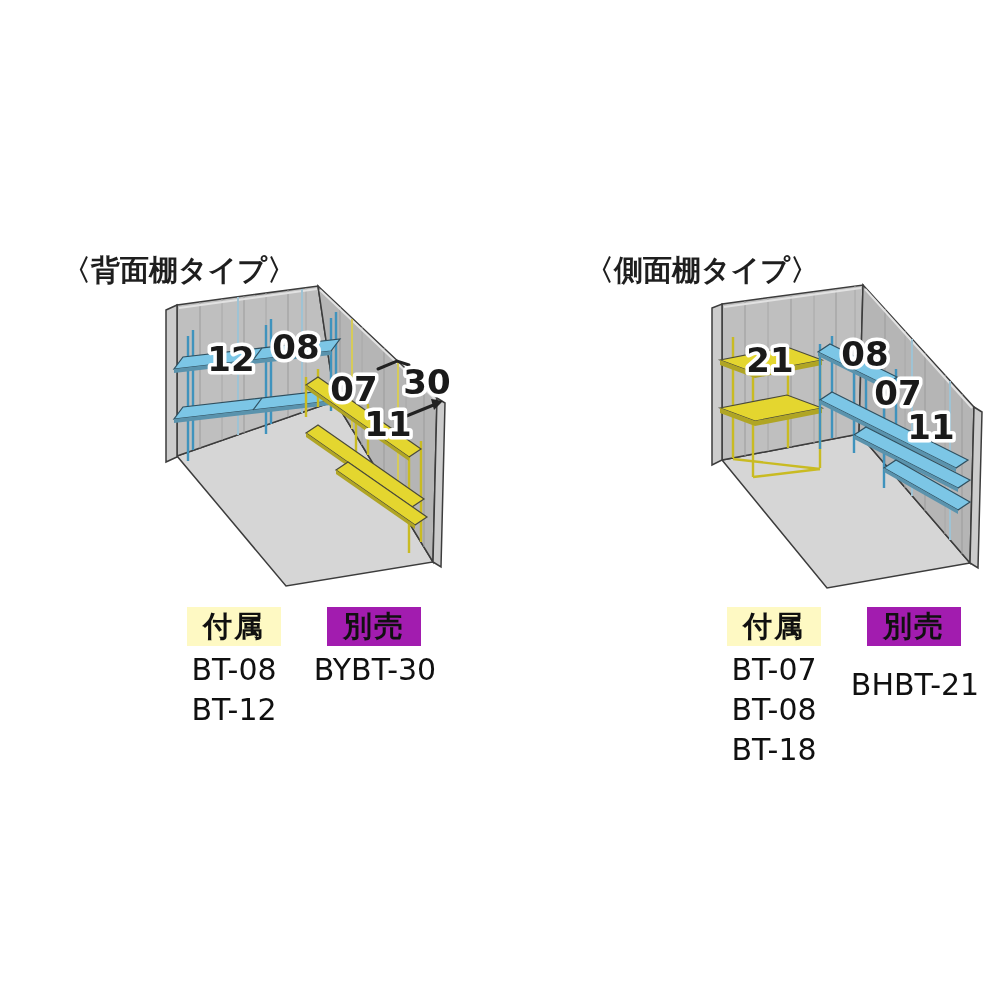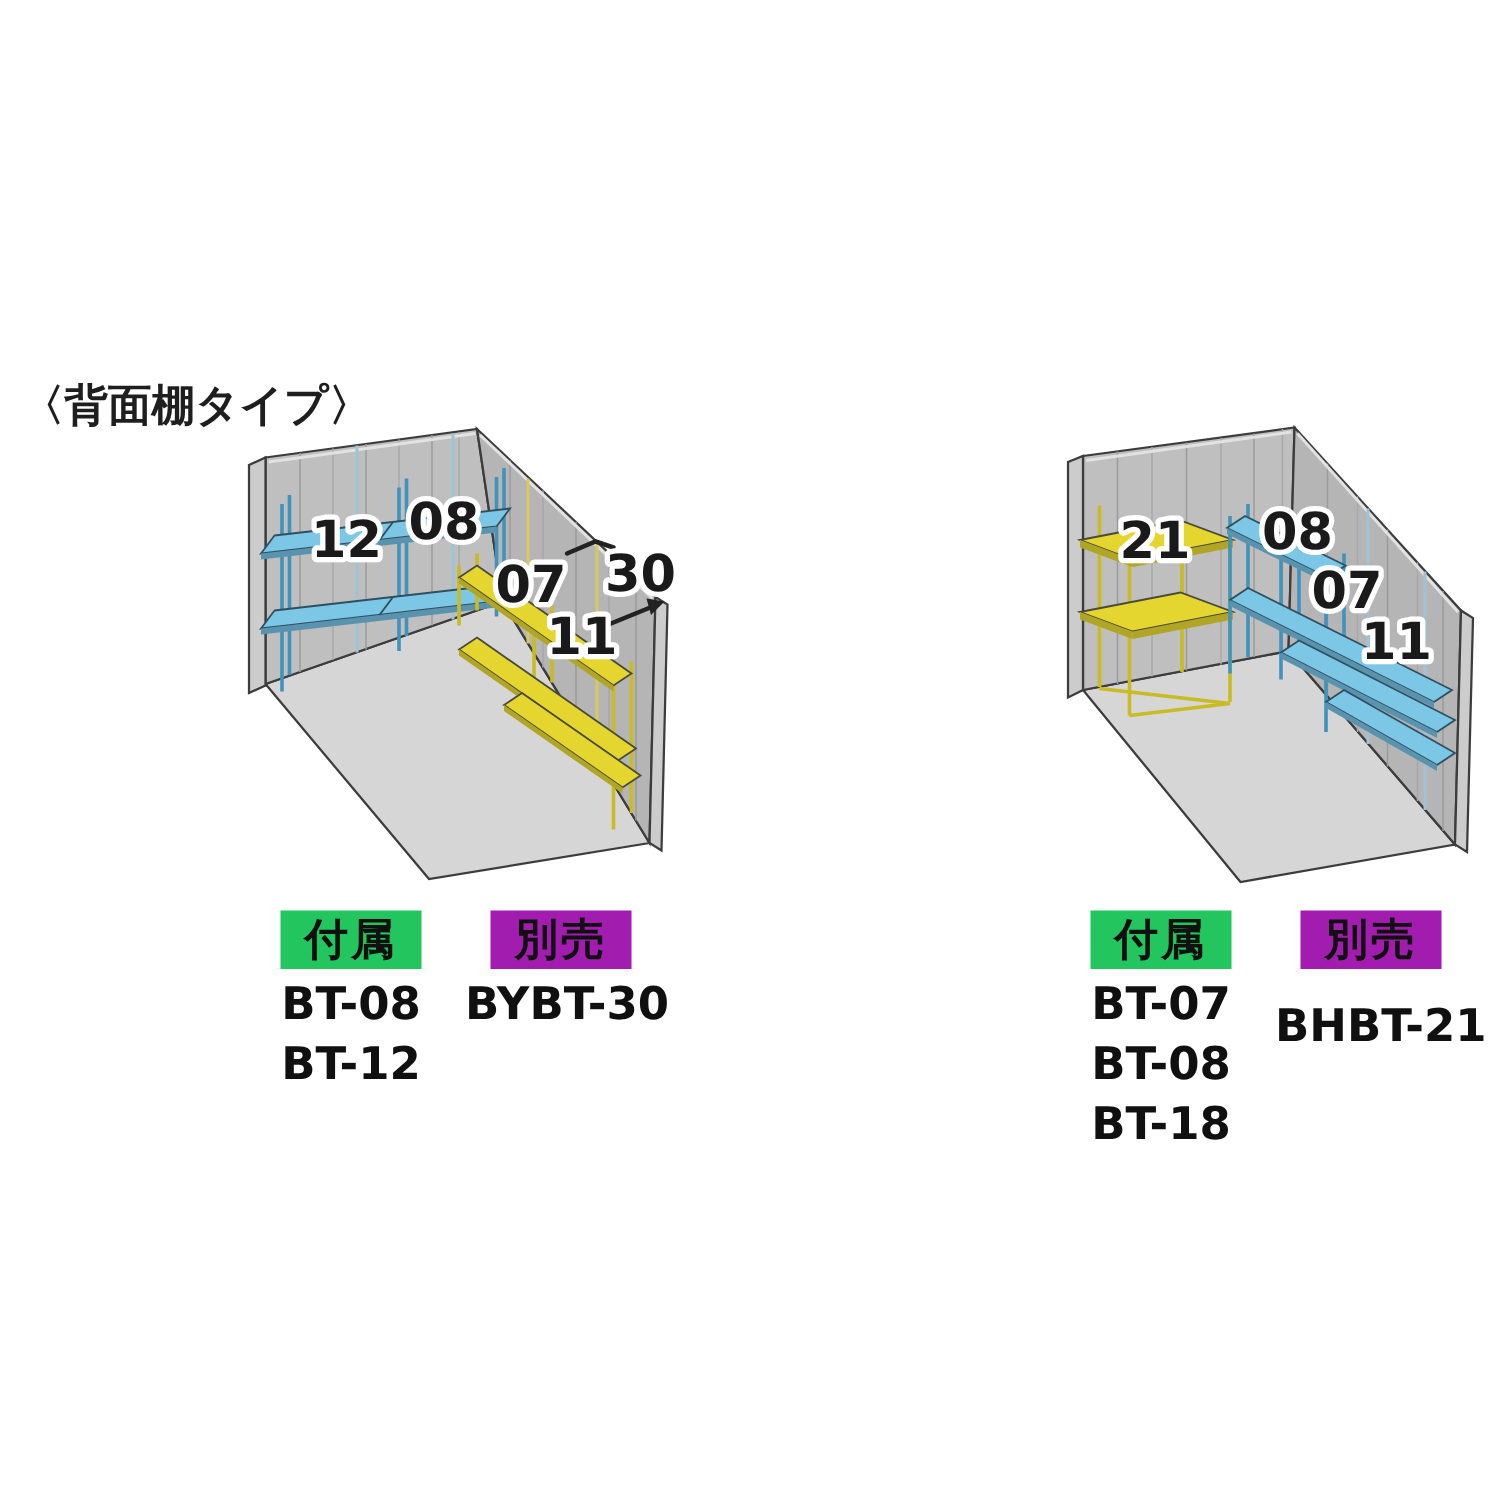--- a/index.html
+++ b/index.html
@@ -1,24 +1,24 @@
 <!DOCTYPE html>
 <html><head>
 <meta charset="utf-8">
 <style>
   html,body{margin:0;padding:0;background:#ffffff;}
   .stage{position:relative;width:1000px;height:1000px;background:#ffffff;overflow:hidden;
          font-family:"DejaVu Sans","Liberation Sans",sans-serif;}
   .stage svg{position:absolute;left:0;top:0;}
-  .title{position:absolute;font-size:29px;font-weight:bold;color:#1e1e1e;white-space:nowrap;}
+  .title{position:absolute;font-size:29px;font-weight:bold;color:#1e1e1e;white-space:nowrap;margin-left:48px;}
   .legend-box{position:absolute;width:94px;height:39px;display:flex;align-items:center;justify-content:center;
               font-size:29px;font-weight:bold;color:#101010;letter-spacing:2px;}
-  .box-blue{background:#22c55e;}
+  .box-blue{background:#fef9c3;}
   .box-yellow{background:#a21caf;}
-  .model-col{position:absolute;text-align:center;font-size:30px;font-weight:bold;color:#101010;line-height:40px;white-space:nowrap;}
+  .model-col{position:absolute;text-align:center;font-size:30px;font-weight:normal;color:#101010;line-height:40px;white-space:nowrap;}
   .num{font-family:"DejaVu Sans","Liberation Sans",sans-serif;font-size:34px;font-weight:bold;
        fill:#1a1a1a;stroke:#ffffff;stroke-width:7px;stroke-linejoin:round;paint-order:stroke;text-anchor:middle;}
   .seam{stroke:#9b9b9b;stroke-width:1;}
   .seam2{stroke:#a8a8a8;stroke-width:1;}
   .toplight{stroke:#e2e2e2;stroke-width:2;}
   .wall{stroke:#3c3c3c;stroke-width:1.5;}
   .board{stroke:#4a4a3a;stroke-width:1.2;}
   .bboard{stroke:#2f4f5f;stroke-width:1.2;}
   .post-b{stroke:#3f93bd;stroke-width:2.4;}
   .post-y{stroke:#c9bb22;stroke-width:2.4;}
@@ -171,20 +171,21 @@
       </g>
 
       <text class="num" x="770" y="372">21</text>
       <text class="num" x="865" y="366">08</text>
       <text class="num" x="898" y="405">07</text>
       <text class="num" x="931" y="439">11</text>
     </g>
   </svg>
 
   <div class="title" style="left:14px;top:251px;">〈背面棚タイプ〉</div>
+  <div class="title" style="left:537px;top:251px;">〈側面棚タイプ〉</div>
 
   <div>
     <div class="legend-box box-blue" style="left:187px;top:607px;">付属</div>
     <div class="legend-box box-yellow" style="left:327px;top:607px;">別売</div>
     <div class="model-col" style="left:187px;top:650px;width:94px;">
       <div>BT-08</div>
       <div>BT-12</div>
     </div>
     <div class="model-col" style="left:310px;top:650px;width:130px;">
       <div>BYBT-30</div>

